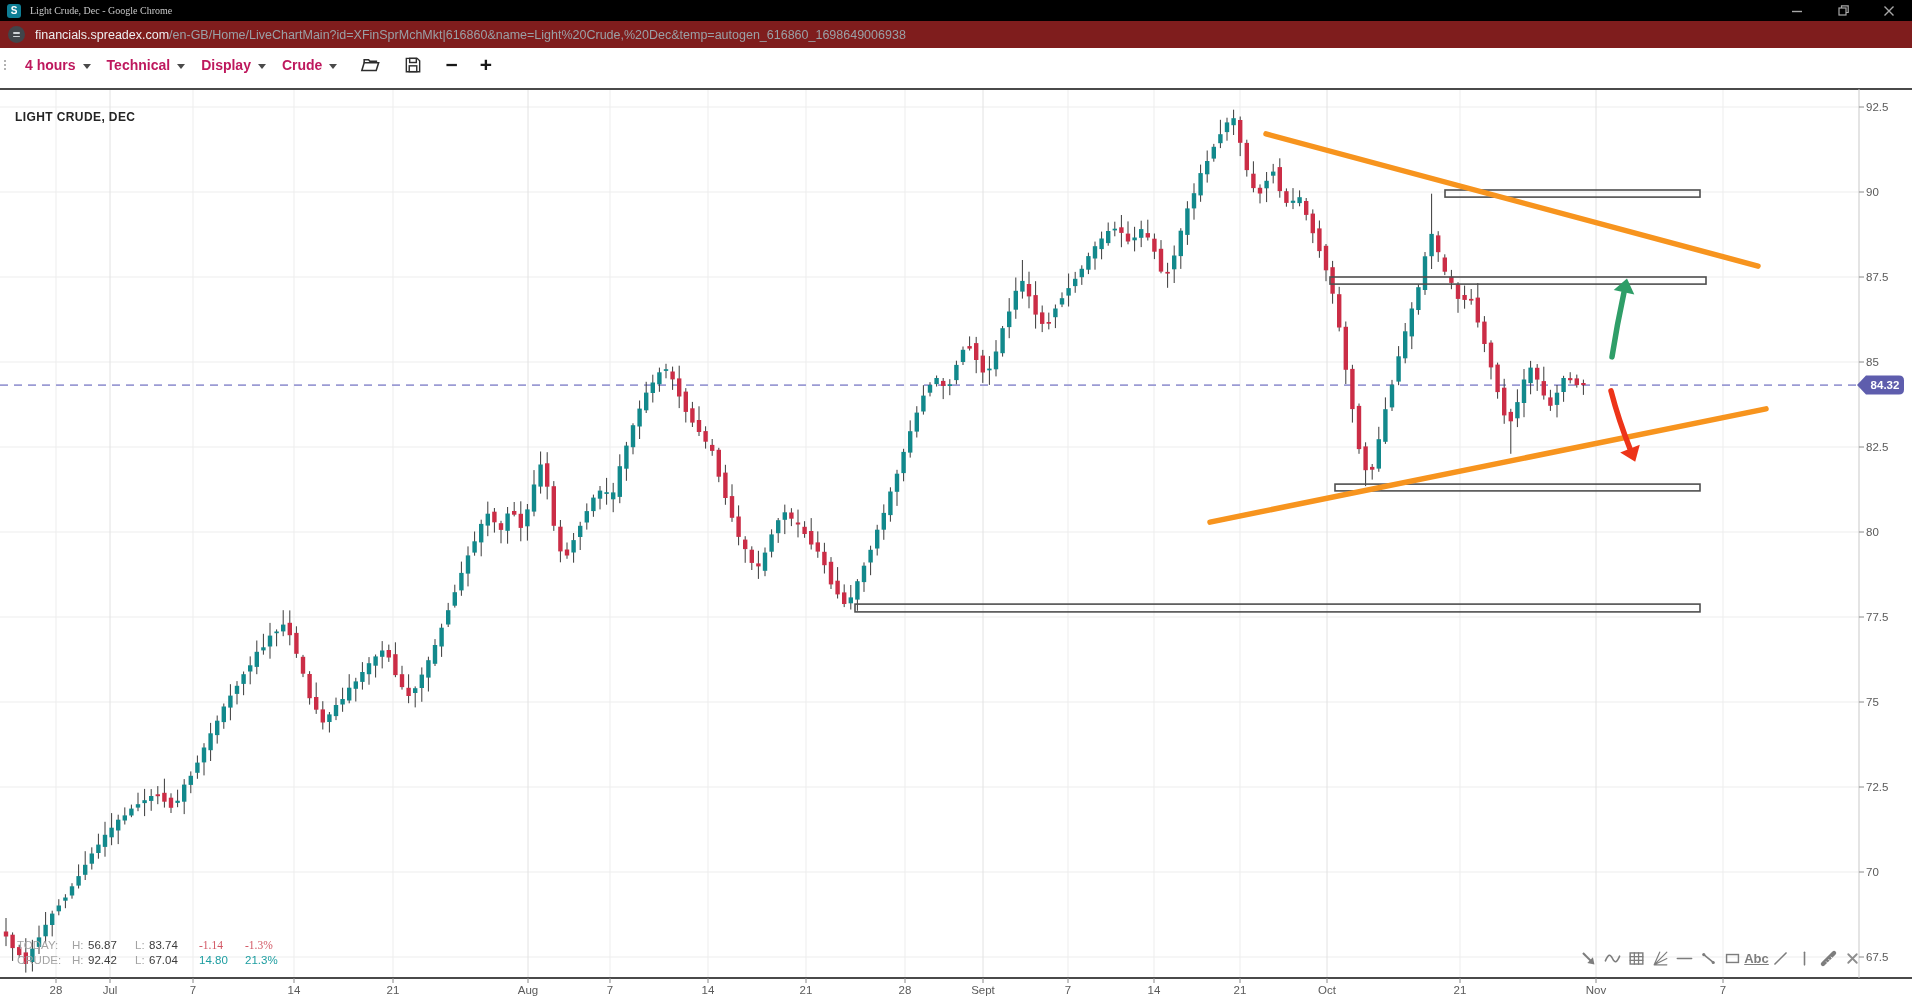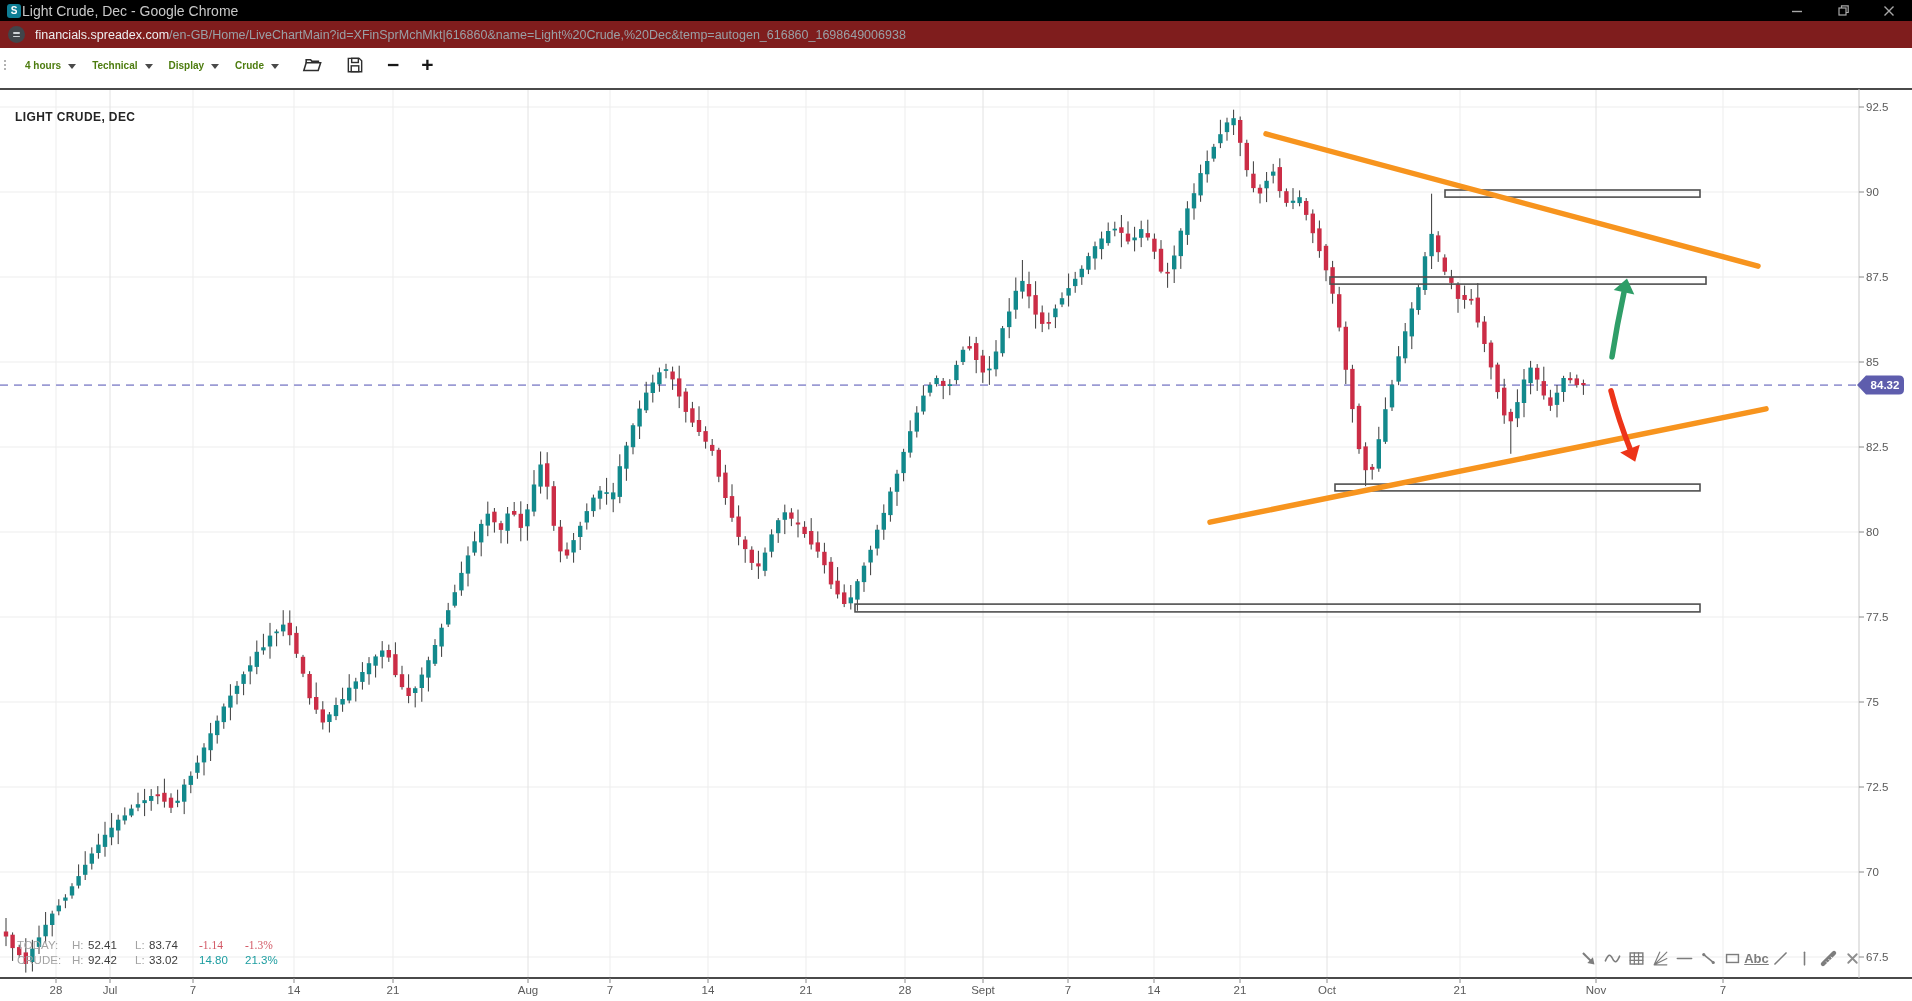--- a/index.html
+++ b/index.html
@@ -1,34 +1,34 @@
 <!DOCTYPE html>
 <html><head>
 <meta charset="utf-8">
 <style>
   html,body{margin:0;padding:0;background:#fff;width:1912px;height:1001px;overflow:hidden;
             font-family:"Liberation Sans",sans-serif;-webkit-font-smoothing:antialiased;}
   .titlebar{position:relative;z-index:5;height:21px;background:#000;display:flex;align-items:center;}
   .favicon{width:14px;height:14px;margin-left:7px;border-radius:3px;background:#0e7e95;color:#fff;
            font-size:10px;font-weight:bold;display:flex;align-items:center;justify-content:center;}
-  .win-title{color:#c9c9c9;font-size:14px;margin-left:1px;flex:1;}
+  .win-title{color:#c9c9c9;font-size:10px;margin-left:9px;flex:1;font-family:Liberation Serif, serif;}
   .win-controls{display:flex;align-items:center;height:100%;}
   .win-btn{width:46px;height:100%;display:flex;align-items:center;justify-content:center;color:#a8a8a8;}
   .urlbar{position:relative;z-index:5;height:27px;background:#7f1d1d;display:flex;align-items:center;}
   .site-circle{width:17px;height:17px;border-radius:50%;background:#41454a;margin-left:8px;
                display:flex;flex-direction:column;align-items:center;justify-content:center;gap:2px;}
   .site-circle i{display:block;width:7px;height:1.5px;background:#cfd3d7;border-radius:1px;}
   .url-text{margin-left:10px;font-size:12.5px;white-space:nowrap;}
   .url-domain{color:#eceef0;}
   .url-path{color:#9aa0a6;}
   .toolbar{position:relative;z-index:5;height:34px;background:#fff;display:flex;align-items:center;}
   .drag-dots{width:8px;display:flex;flex-direction:column;gap:2px;align-items:center;margin-left:1px;}
   .drag-dots i{width:2px;height:2px;background:#9a9a9a;border-radius:50%;}
   .dd{display:flex;align-items:center;gap:7px;margin-left:16px;cursor:pointer;}
-  .dd-label{font-size:10px;font-weight:bold;color:#4d7c0f;}
+  .dd-label{font-size:14px;font-weight:bold;color:#be185d;}
   .caret{width:0;height:0;border-left:4.5px solid transparent;border-right:4.5px solid transparent;
          border-top:5px solid #4a4a4a;margin-top:2px;}
   .tb-icon{margin-left:22px;display:flex;align-items:center;justify-content:center;cursor:pointer;}
   .tb-glyph{font-size:21px;font-weight:bold;color:#181818;line-height:20px;}
   #chart-svg{position:absolute;left:0;top:0;z-index:1;}
   .overlay{position:absolute;z-index:3;}
   .instrument{left:15px;top:110px;font-size:12px;font-weight:bold;color:#252525;letter-spacing:.4px;}
   .stats{left:17px;top:938px;font-size:11.5px;line-height:14.5px;white-space:nowrap;}
   .stats .lab{color:#a3a3a3;}
   .stats .val{color:#3b3b3b;}
@@ -722,22 +722,22 @@
     <span class="tb-glyph">−</span>
   </div>
   <div class="tb-icon">
     <span class="tb-glyph">+</span>
   </div>
 </div>
 
 <div class="overlay instrument">LIGHT CRUDE, DEC</div>
 
 <div class="overlay stats">
-  <div><span class="lab s-name">TODAY:</span><span class="lab s-h">H:</span><span class="val s-hv">52.41</span><span class="lab s-l">L:</span><span class="val s-lv">83.74</span><span class="neg s-ch">-1.14</span><span class="neg">-1.3%</span></div>
-  <div><span class="lab s-name">CRUDE:</span><span class="lab s-h">H:</span><span class="val s-hv">92.42</span><span class="lab s-l">L:</span><span class="val s-lv">33.02</span><span class="pos s-ch">14.80</span><span class="pos">21.3%</span></div>
+  <div><span class="lab s-name">TODAY:</span><span class="lab s-h">H:</span><span class="val s-hv">56.87</span><span class="lab s-l">L:</span><span class="val s-lv">83.74</span><span class="neg s-ch">-1.14</span><span class="neg">-1.3%</span></div>
+  <div><span class="lab s-name">CRUDE:</span><span class="lab s-h">H:</span><span class="val s-hv">92.42</span><span class="lab s-l">L:</span><span class="val s-lv">67.04</span><span class="pos s-ch">14.80</span><span class="pos">21.3%</span></div>
 </div>
 
 <div class="overlay draw-toolbar" id="draw-toolbar">
     <div class="tool">
       <svg width="19" height="19" viewBox="0 0 24 24">
         <path d="M5 5 L15 15" stroke="#7d7d7d" stroke-width="2.6"></path>
         <polygon points="19.5,19.5 10.5,17.6 17.6,10.5" fill="#7d7d7d"></polygon>
       </svg>
     </div>
     <div class="tool">

